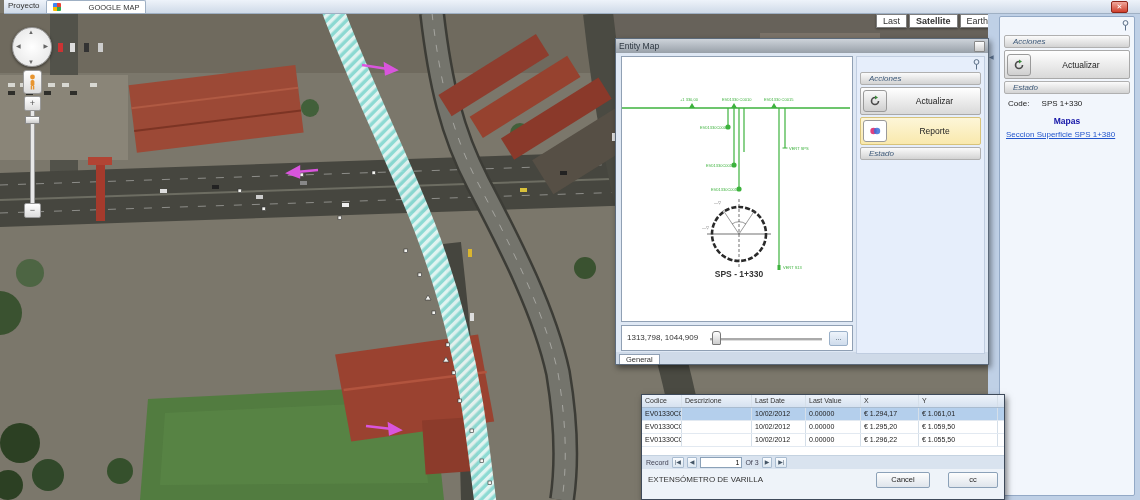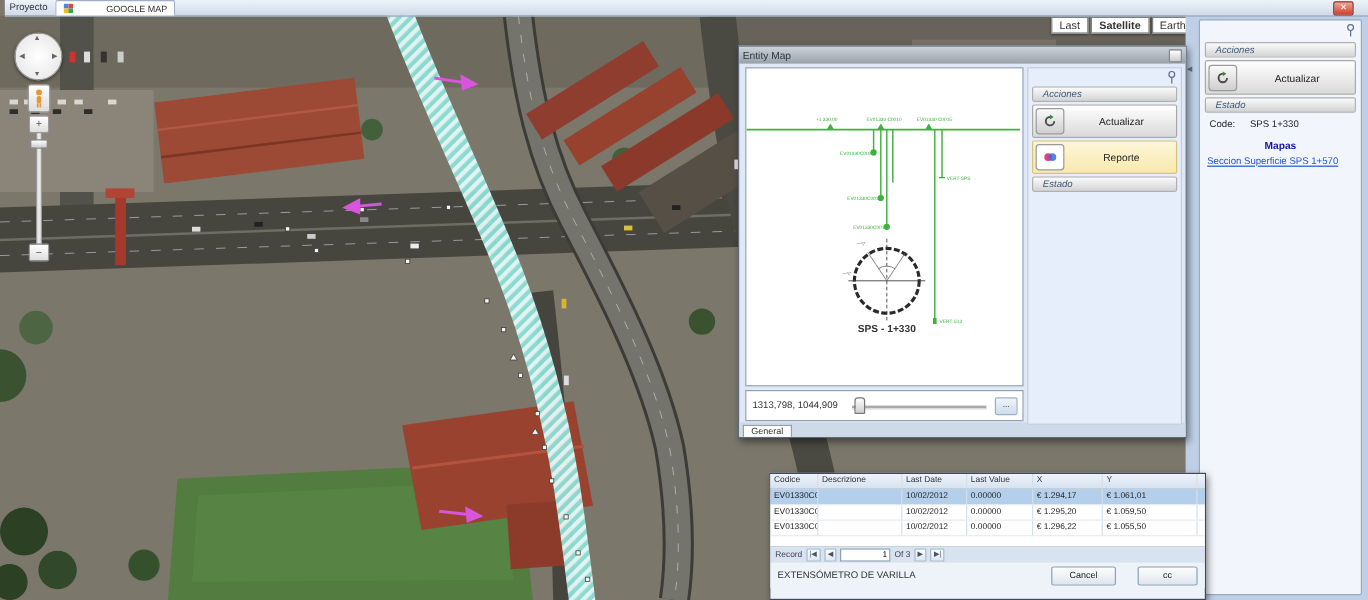--- a/index.html
+++ b/index.html
@@ -388,21 +388,21 @@
             </svg>
         </span>
         <span class="lbl">Actualizar</span>
       </div>
       <div class="hdrbar">Estado</div>
       <div class="code-line">
         <span>Code:</span>
         <b>SPS 1+330</b>
       </div>
       <div class="mapas">Mapas</div>
-      <div class="maplink">Seccion Superficie SPS 1+570</div>
+      <div class="maplink">Seccion Superficie SPS 1+380</div>
     </div>
   </div>
 
   <div class="rpwin">
     <div class="rtable">
       <div class="rrow hdr" id="rp-head">
           <div class="rcell" style="width: 33px;">Codice</div>
           <div class="rcell" style="width: 63px;">Descrizione</div>
           <div class="rcell" style="width: 47px;">Last Date</div>
           <div class="rcell" style="width: 48px;">Last Value</div>

